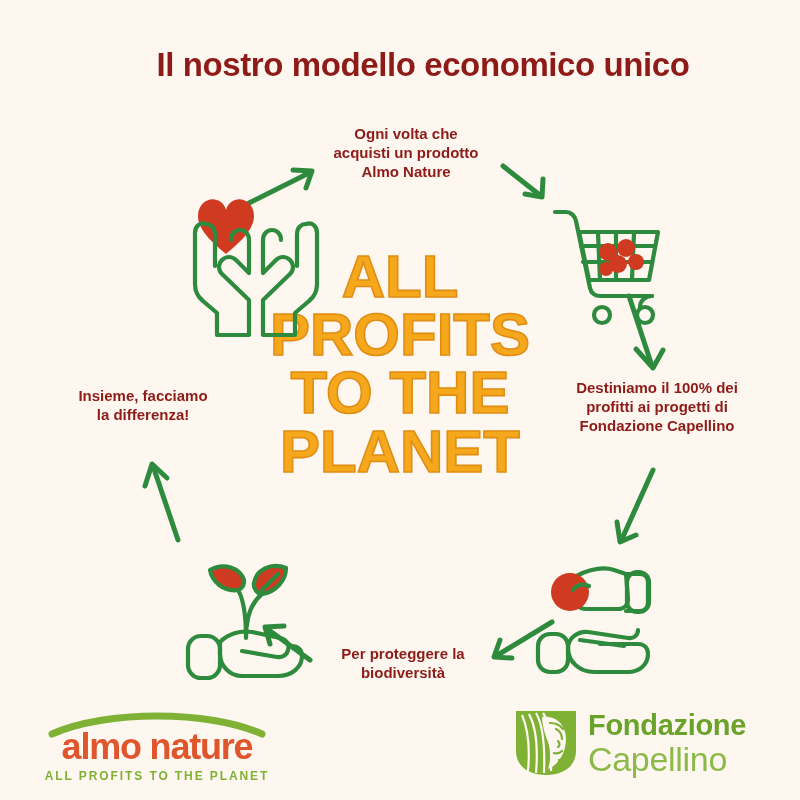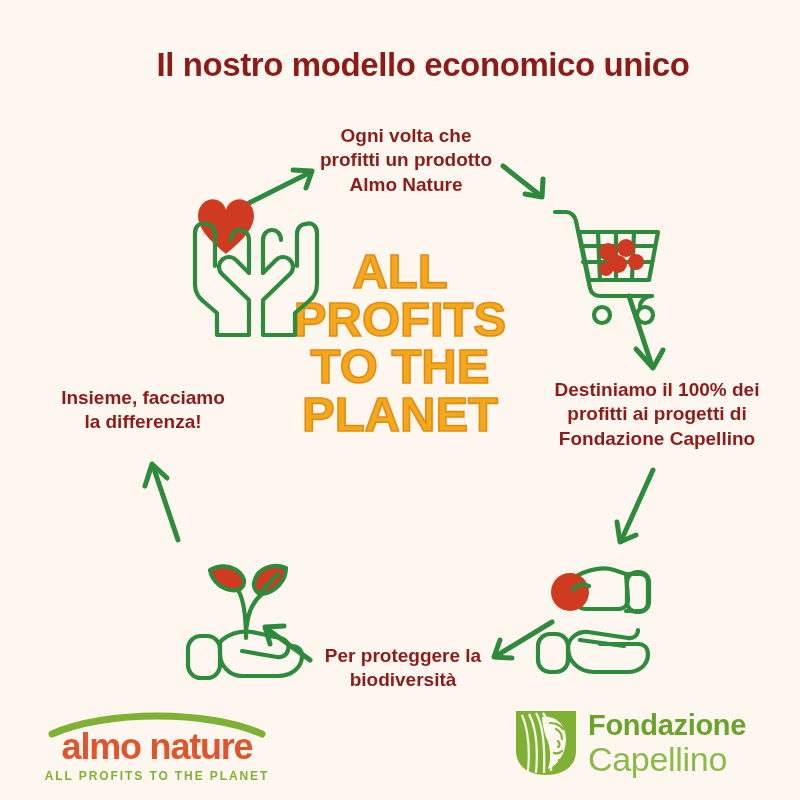--- a/index.html
+++ b/index.html
@@ -27,38 +27,38 @@
     font-weight: bold;
     color: #8e1b17;
     letter-spacing: -0.4px;
     padding-left: 23px;
   }
 
   
   .caption {
     position: absolute;
     color: #8e1b17;
-    font-size: 19px;
+    font-size: 15px;
     font-weight: bold;
     line-height: 1.28;
     text-align: center;
   }
   #caption-top    { top: 124px; left: 300px; width: 212px; }
   #caption-right  { top: 378px; left: 548px; width: 218px; }
   #caption-bottom { top: 644px; left: 308px; width: 190px; }
   #caption-left   { top: 386px; left: 48px;  width: 190px; }
 
   
   #headline {
     position: absolute;
     top: 248px;
     left: 238px;
     width: 324px;
     text-align: center;
-    font-size: 49px;
+    font-size: 60px;
     font-weight: bold;
     line-height: 0.97;
     color: #f6a81c;
     letter-spacing: 0px;
     -webkit-text-stroke: 1.6px #e08d14;
     text-transform: uppercase;
   }
   #headline span { display: block; }
 
   
@@ -133,21 +133,21 @@
 
   <div id="headline">
     <span>ALL</span>
     <span>PROFITS</span>
     <span>TO THE</span>
     <span>PLANET</span>
   </div>
 
   <div class="caption" id="caption-top">
     <div>Ogni volta che</div>
-    <div>profitti un prodotto</div>
+    <div>acquisti un prodotto</div>
     <div>Almo Nature</div>
   </div>
 
   <div class="caption" id="caption-right">
     <div>Destiniamo il 100% dei</div>
     <div>profitti ai progetti di</div>
     <div>Fondazione Capellino</div>
   </div>
 
   <div class="caption" id="caption-bottom">

